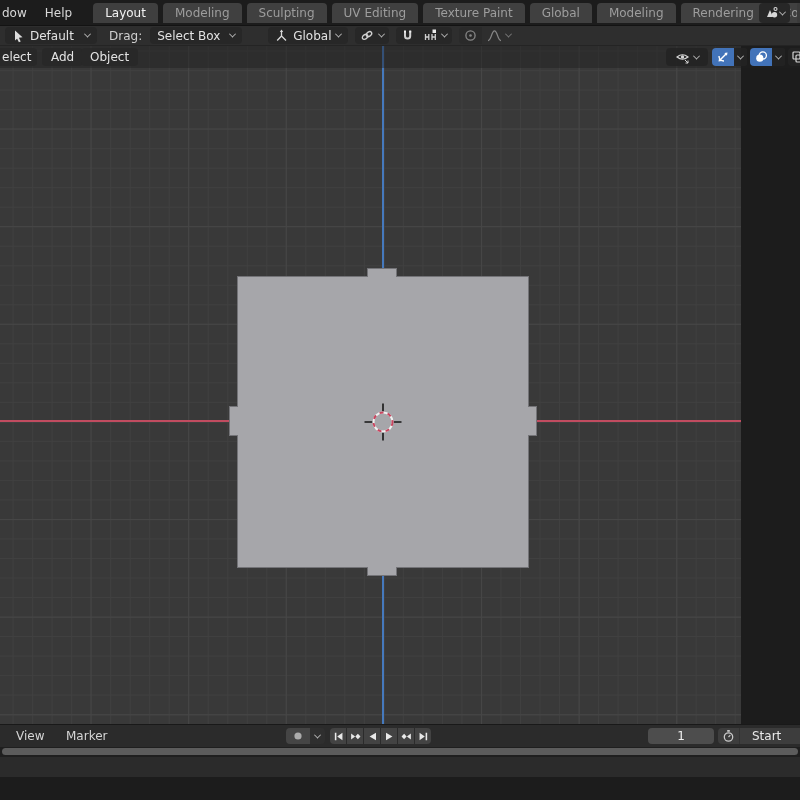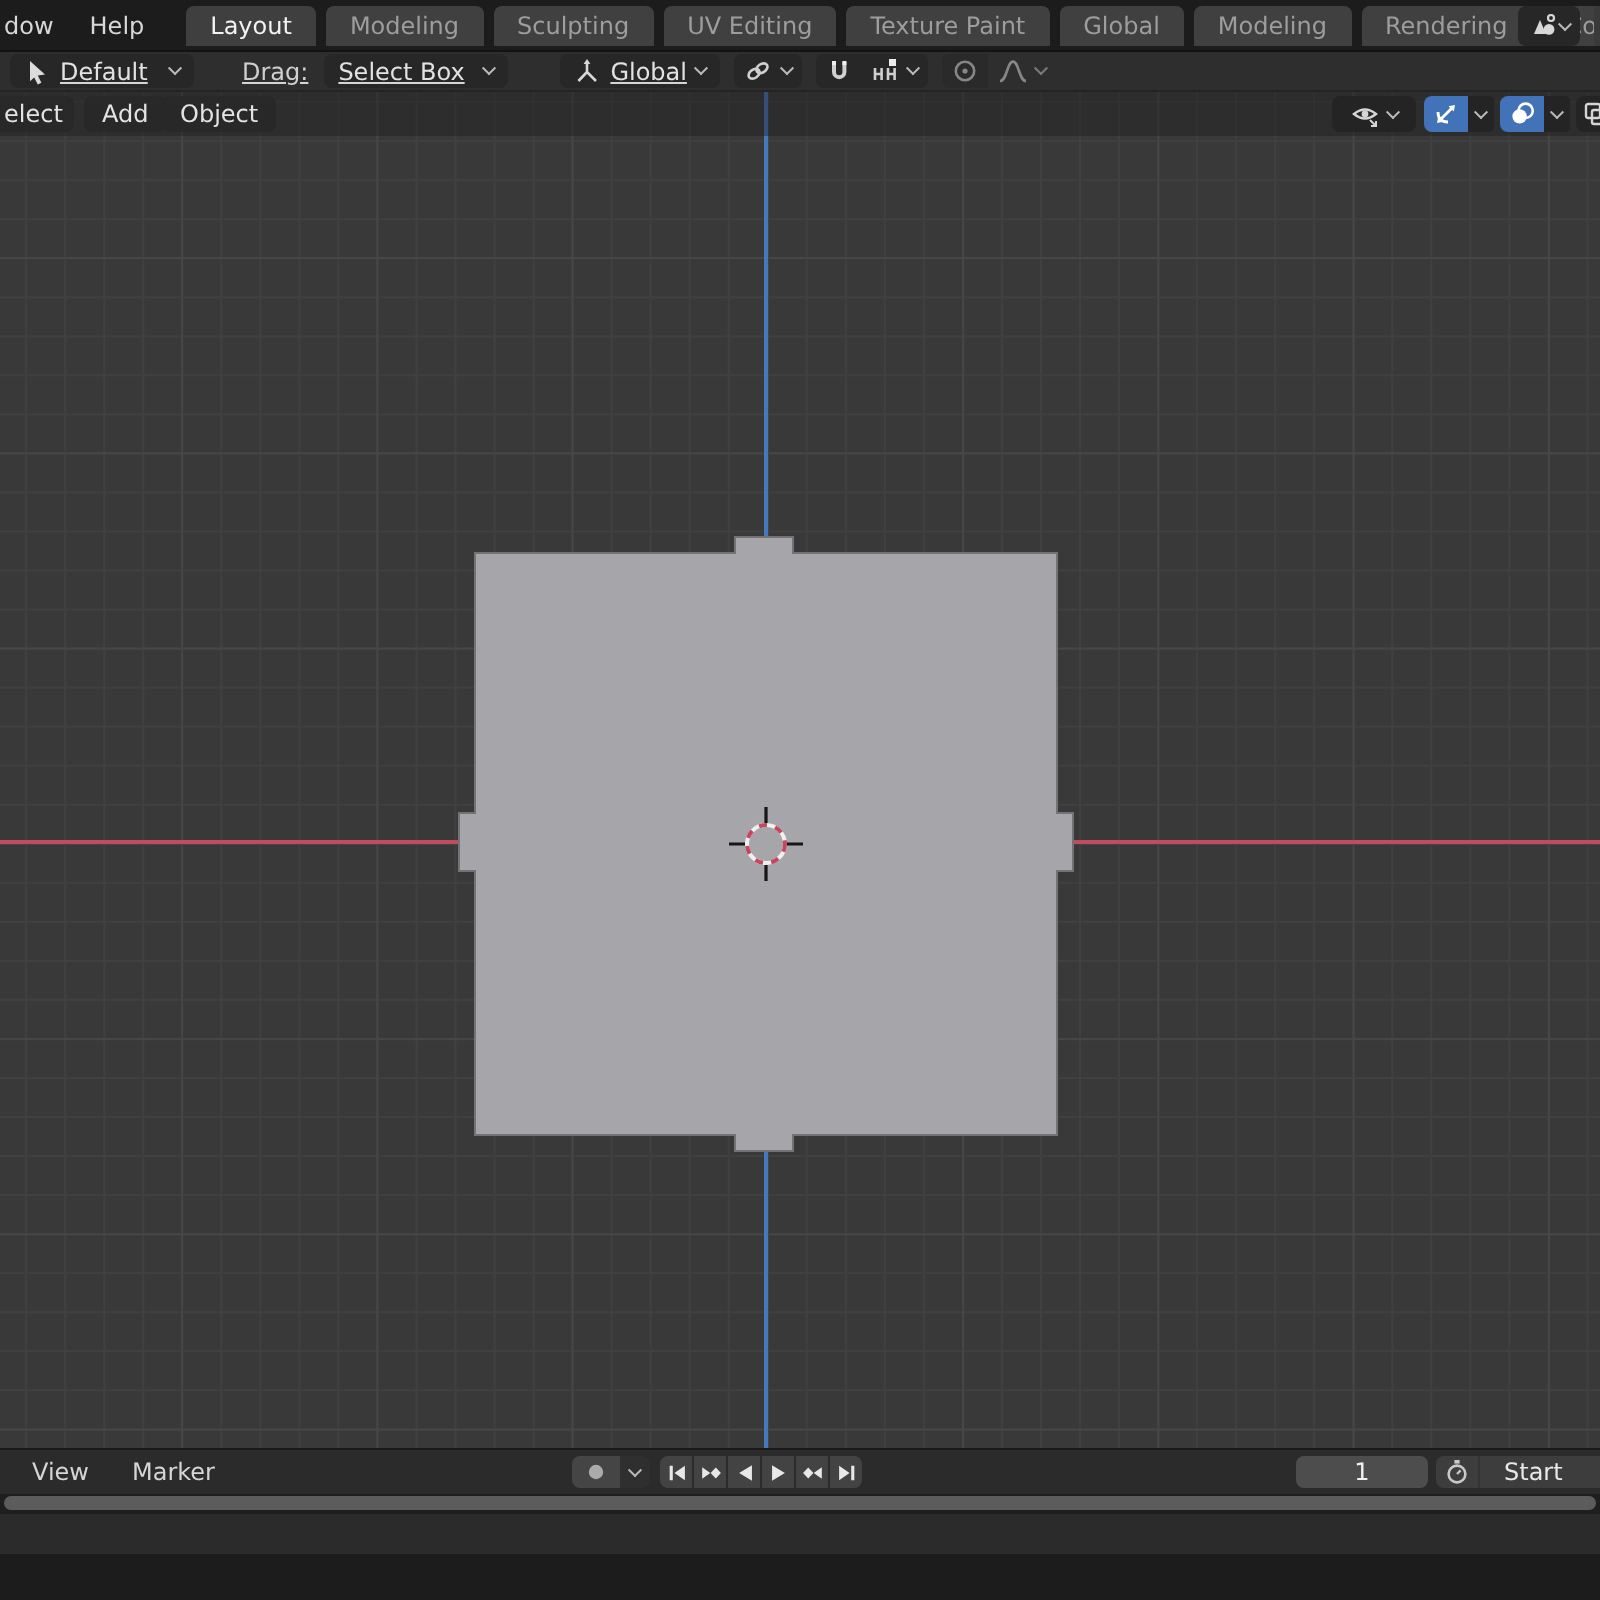--- a/index.html
+++ b/index.html
@@ -14,34 +14,34 @@
   #tabs { display:flex; align-items:flex-end; gap:5px; margin-left:12px; }
   .tab { height:20px; line-height:20px; padding:0 12px; background:#404040; color:#9d9d9d;
     border-radius:4px 4px 0 0; white-space:nowrap; }
   .tab.active { background:#3f3f3f; color:#f2f2f2; }
   #scene-group { position:absolute; right:10px; top:3px; height:20px; display:flex; align-items:center;
     background:#272727; border-radius:4px; padding:0 5px; }
   #tb-sliver { position:absolute; right:0; top:3px; width:3px; height:20px; background:#3a3a3a; border-radius:2px 0 0 2px; }
 
   
   #toolbar { position:absolute; left:0; top:26px; width:800px; height:20px; background:#2e2e2e;
-    display:flex; align-items:center; border-bottom:1px solid #242424;text-decoration:underline; }
+    display:flex; align-items:center; border-bottom:1px solid #242424; }
   .dd { display:flex; align-items:center; gap:5px; background:#272727; height:17px;
     border-radius:4px; padding:0 7px; color:#e2e2e2; }
   .chev { width:5px; height:5px; border-right:1.4px solid #b8b8b8; border-bottom:1.4px solid #b8b8b8;
     transform:rotate(45deg) translate(-1px,-1px); display:inline-block; }
   .lbl { color:#cfcfcf; }
   .seg-group { display:flex; align-items:center; height:17px; }
   .seg { display:flex; align-items:center; justify-content:center; background:#272727; height:17px; padding:0 5px; }
   .seg.first { border-radius:4px 0 0 4px; }
   .seg.last { border-radius:0 4px 4px 0; }
   .dim { opacity:.55; }
 
   
-  #viewport { position:absolute; left:0; top:46px; width:800px; height:678px;
+  #viewport { position:absolute; left:0; top:46px; width:741px; height:678px;
     background-color:#393939;
     background-image:
       linear-gradient(90deg,#464646 1px,transparent 1px),
       linear-gradient(#464646 1px,transparent 1px),
       linear-gradient(90deg,#404040 1px,transparent 1px),
       linear-gradient(#404040 1px,transparent 1px);
     background-size:97.65px 100%, 100% 97.65px, 19.53px 100%, 100% 19.53px;
     background-position:90.5px 0, 0 82.5px, 12.6px 0, 0 4.6px; }
   #axis-x { position:absolute; left:0; right:0; top:374px; height:2px; background:#c14c60; z-index:1; }
   #axis-z { position:absolute; top:0; bottom:0; left:382px; width:2px; background:#4579bd; z-index:1; }
@@ -134,21 +134,21 @@
   <div id="toolbar">
     <div class="dd" style="margin-left:5px; width:92px">
       <span>
         <svg width="13" height="14" viewBox="0 0 13 14">
           <path d="M3 1.5 L10.5 8.3 L6.9 8.8 L8.7 12.4 L6.9 13.3 L5.1 9.7 L3 11.6 Z" fill="#dcdcdc"></path>
         </svg>
       </span>
       <span style="flex:1">Default</span>
       <span class="chev"></span>
     </div>
-    <div class="lbl" style="margin-left:24px">Drag:</div>
+    <div class="lbl" style="margin-left:12px">Drag:</div>
     <div class="dd" style="margin-left:8px; width:92px">
       <span style="flex:1">Select Box</span>
       <span class="chev"></span>
     </div>
     <div class="dd" style="margin-left:26px">
       <span>
         <svg width="13" height="13" viewBox="0 0 13 13">
           <g stroke="#d8d8d8" stroke-width="1.3" fill="none">
             <path d="M6.5 7 L6.5 1.8 M6.5 7 L2.2 11.5 M6.5 7 L11 11.5"></path>
           </g>

